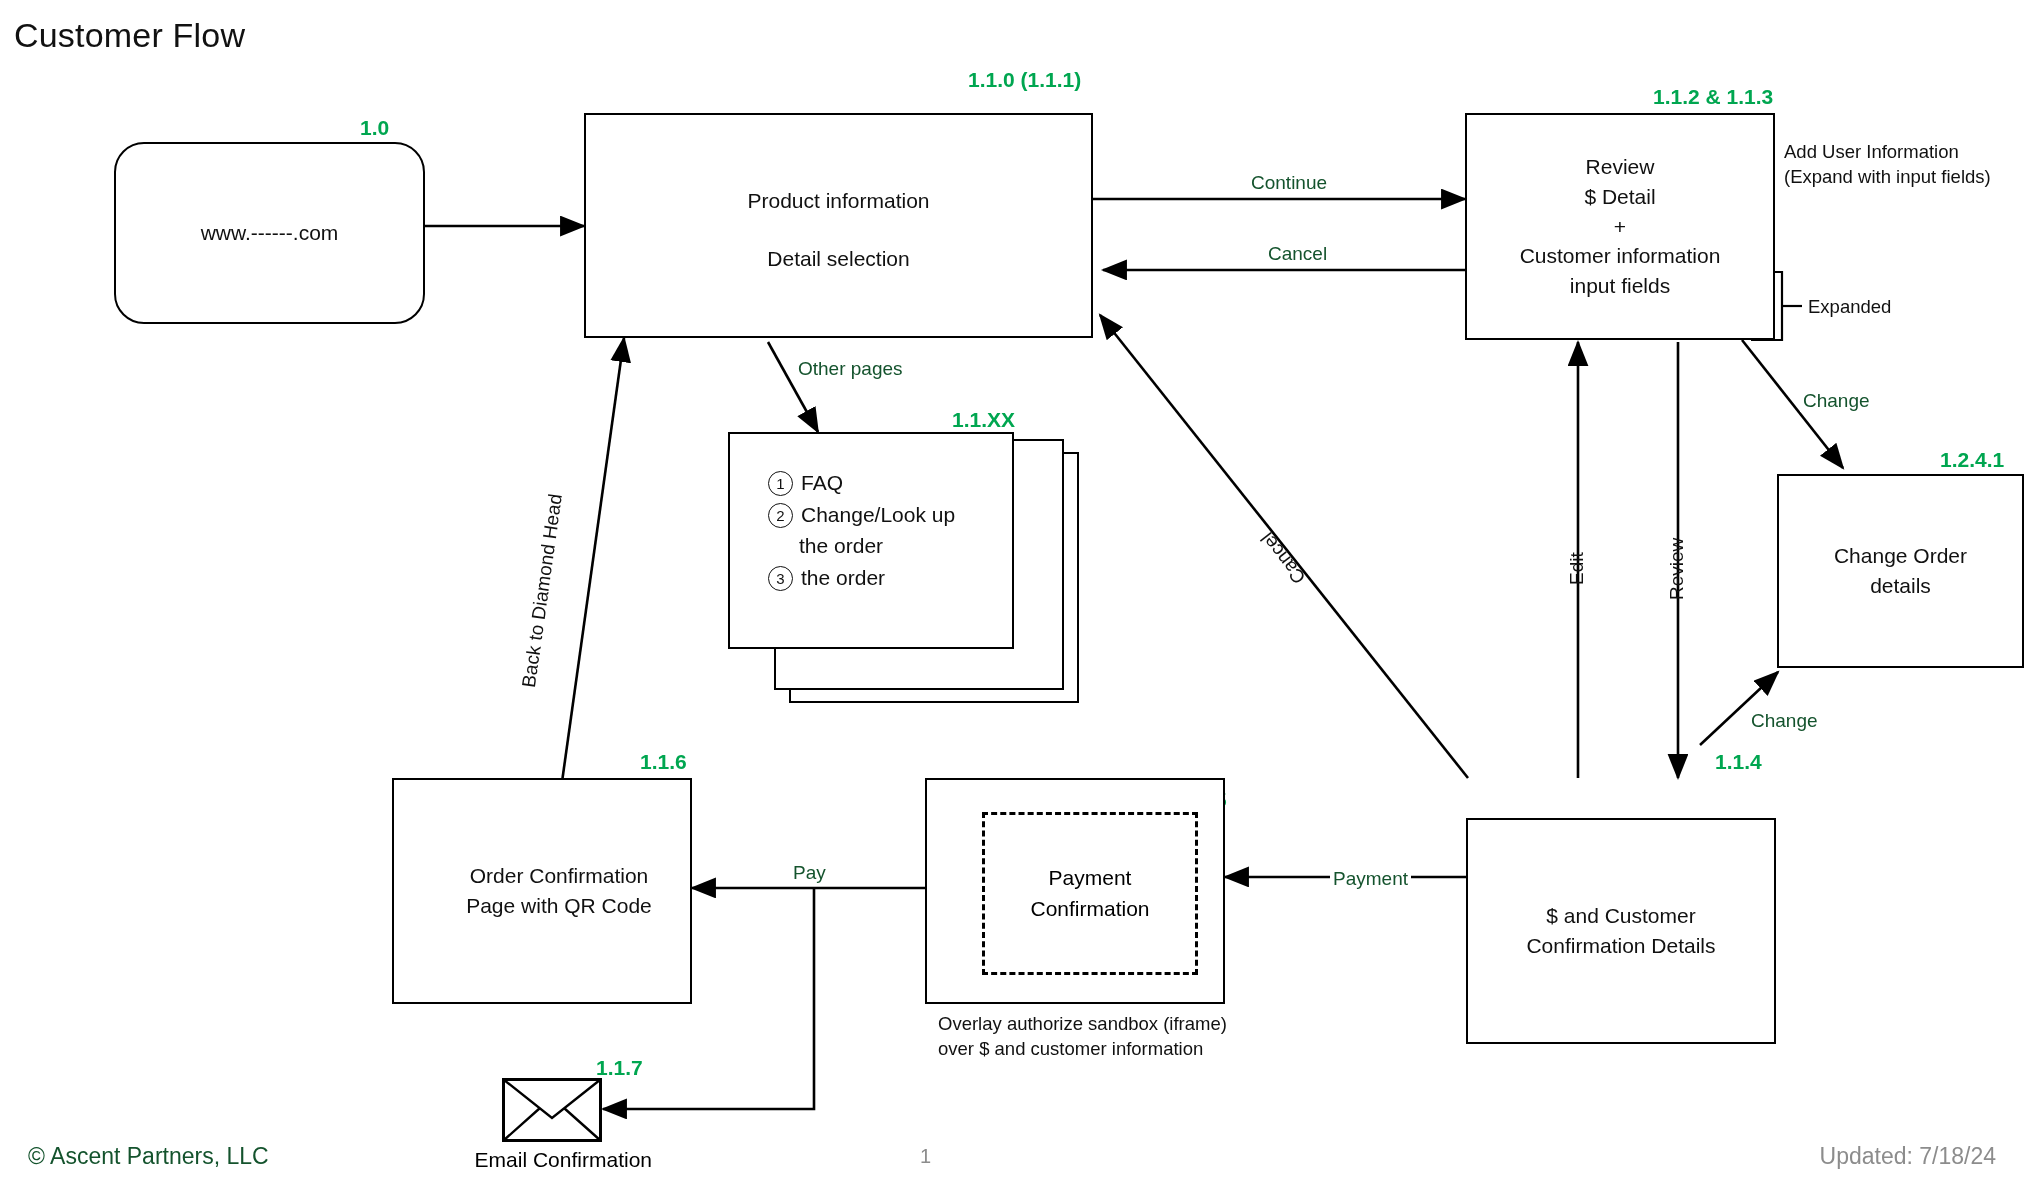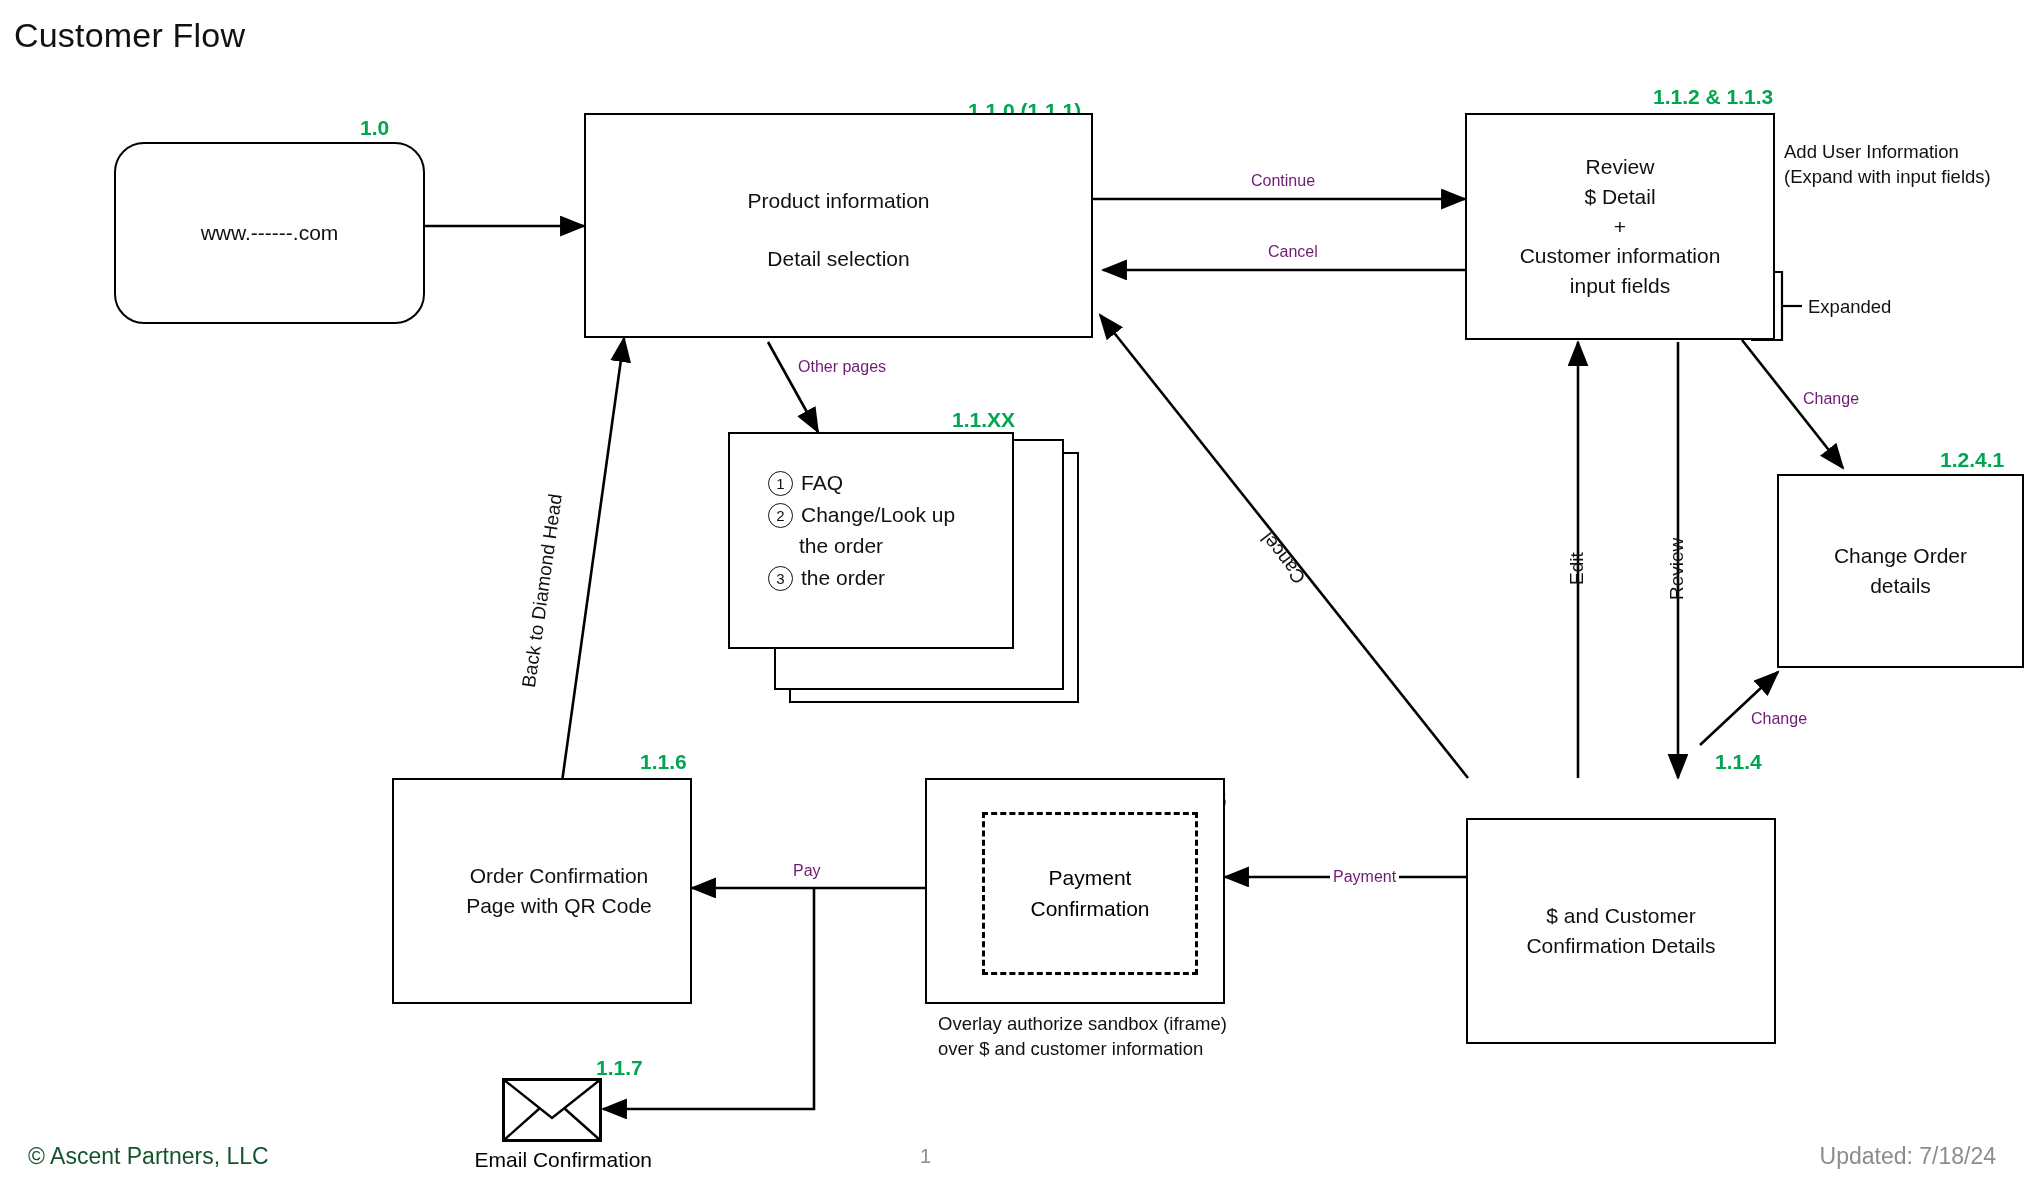--- a/index.html
+++ b/index.html
@@ -46,22 +46,22 @@
     justify-content: center;
     text-align: center;
     font-size: 21px;
     line-height: 1.42;
     color: #111111;
   }
   .node.rounded { border-radius: 30px; }
   .node .line { display: block; }
   .edge-label {
     position: absolute;
-    font-size: 16px;
-    color: #701a75;
+    font-size: 19px;
+    color: #14532d;
     background: #ffffff;
     white-space: nowrap;
     padding: 0 3px;
   }
   .note {
     position: absolute;
     font-size: 18.5px;
     line-height: 1.35;
     color: #111111;
     white-space: pre-line;
@@ -174,21 +174,21 @@
       <path d="M1751,272 L1782,272 L1782,340 L1751,340"></path>
       <path d="M1782,306 L1802,306"></path>
     </g>
   </svg>
 
   <div class="tag" style="left:360px; top:116px;">1.0</div>
   <div class="node rounded" style="left:114px; top:142px; width:311px; height:182px;">
     <span class="line">www.------.com</span>
   </div>
 
-  <div class="tag" style="left:968px; top:99px;">1.1.0 (1.1.1)</div>
+  <div class="tag" style="left:968px; top:68px;">1.1.0 (1.1.1)</div>
   <div class="node" style="left:584px; top:113px; width:509px; height:225px;">
     <span class="line" style="margin-bottom:28px;margin-top:8px;">Product information</span>
     <span class="line">Detail selection</span>
   </div>
 
   <div class="tag" style="left:1653px; top:85px;">1.1.2 &amp; 1.1.3</div>
   <div class="node" style="left:1465px; top:113px; width:310px; height:227px;">
     <span class="line">Review</span>
     <span class="line">$ Detail</span>
     <span class="line">+</span>

